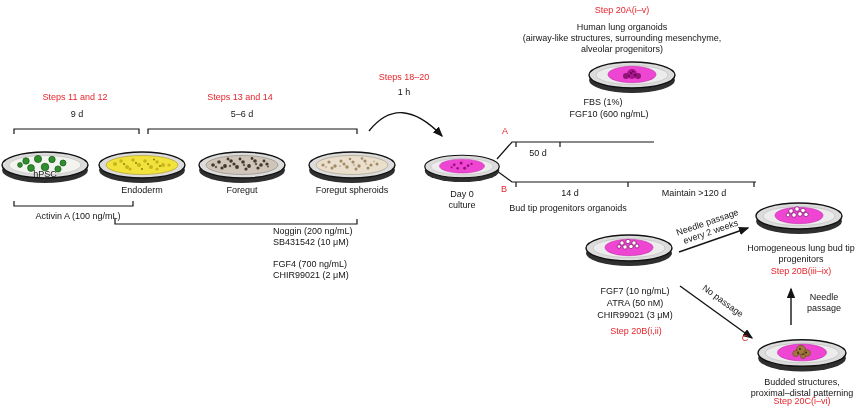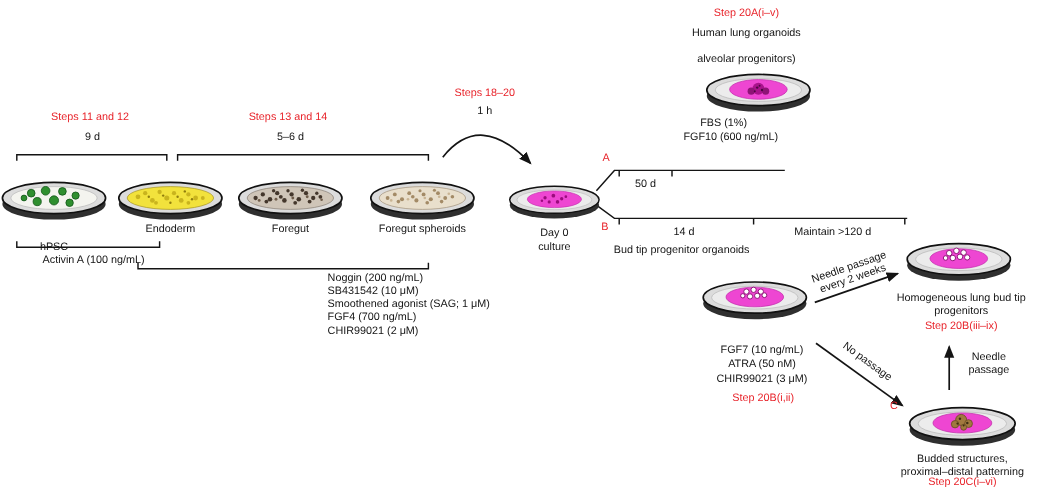--- a/index.html
+++ b/index.html
@@ -228,50 +228,50 @@
       <circle cx="41" cy="20" r="0.9" fill="#3f2c12"></circle>
         <circle cx="46" cy="21.5" r="0.8" fill="#3f2c12"></circle>
     </g>
   </svg>
 
   <div class="t red" style="left:75px;top:92px">Steps 11 and 12</div>
   <div class="t" style="left:77px;top:109px">9 d</div>
   <div class="t red" style="left:240px;top:92px">Steps 13 and 14</div>
   <div class="t" style="left:242px;top:109px">5–6 d</div>
 
-  <div class="t" style="left:45px;top:200px">hPSC</div>
+  <div class="t" style="left:45px;top:169px">hPSC</div>
   <div class="t" style="left:142px;top:185px">Endoderm</div>
   <div class="t" style="left:242px;top:185px">Foregut</div>
   <div class="t" style="left:352px;top:185px">Foregut spheroids</div>
 
   <div class="t" style="left:78px;top:211px">Activin A (100 ng/mL)</div>
 
   <div class="t tl" style="left:228px;top:226px">Noggin (200 ng/mL)</div>
   <div class="t tl" style="left:228px;top:237px">SB431542 (10 μM)</div>
-  <div class="t tl" style="left:228px;top:248px">Smoothened agonist (SAG; 1 μM)</div>
   <div class="t tl" style="left:228px;top:259px">FGF4 (700 ng/mL)</div>
   <div class="t tl" style="left:228px;top:270px">CHIR99021 (2 μM)</div>
 
   <div class="t red" style="left:404px;top:72px">Steps 18–20</div>
   <div class="t" style="left:404px;top:87px">1 h</div>
   <div class="t" style="left:462px;top:189px">Day 0</div>
   <div class="t" style="left:462px;top:200px">culture</div>
 
   <div class="t red" style="left:505px;top:126px">A</div>
   <div class="t" style="left:538px;top:148px">50 d</div>
   <div class="t red" style="left:622px;top:5px">Step 20A(i–v)</div>
   <div class="t" style="left:622px;top:22px">Human lung organoids</div>
+  <div class="t" style="left:622px;top:33px">(airway-like structures, surrounding mesenchyme,</div>
   <div class="t" style="left:622px;top:44px">alveolar progenitors)</div>
   <div class="t" style="left:603px;top:97px">FBS (1%)</div>
   <div class="t" style="left:609px;top:109px">FGF10 (600 ng/mL)</div>
 
   <div class="t red" style="left:504px;top:184px">B</div>
   <div class="t" style="left:570px;top:188px">14 d</div>
   <div class="t" style="left:694px;top:188px">Maintain &gt;120 d</div>
-  <div class="t" style="left:568px;top:203px">Bud tip progenitor organoids</div>
+  <div class="t" style="left:568px;top:203px">Bud tip progenitors organoids</div>
   <div class="t" style="left:635px;top:286px">FGF7 (10 ng/mL)</div>
   <div class="t" style="left:635px;top:298px">ATRA (50 nM)</div>
   <div class="t" style="left:635px;top:310px">CHIR99021 (3 μM)</div>
   <div class="t red" style="left:636px;top:326px">Step 20B(i,ii)</div>
 
   <div class="rot" style="left:664px;top:217px;transform:rotate(-19deg)">
     <div>Needle passage</div>
     <div>every 2 weeks</div>
   </div>
 

